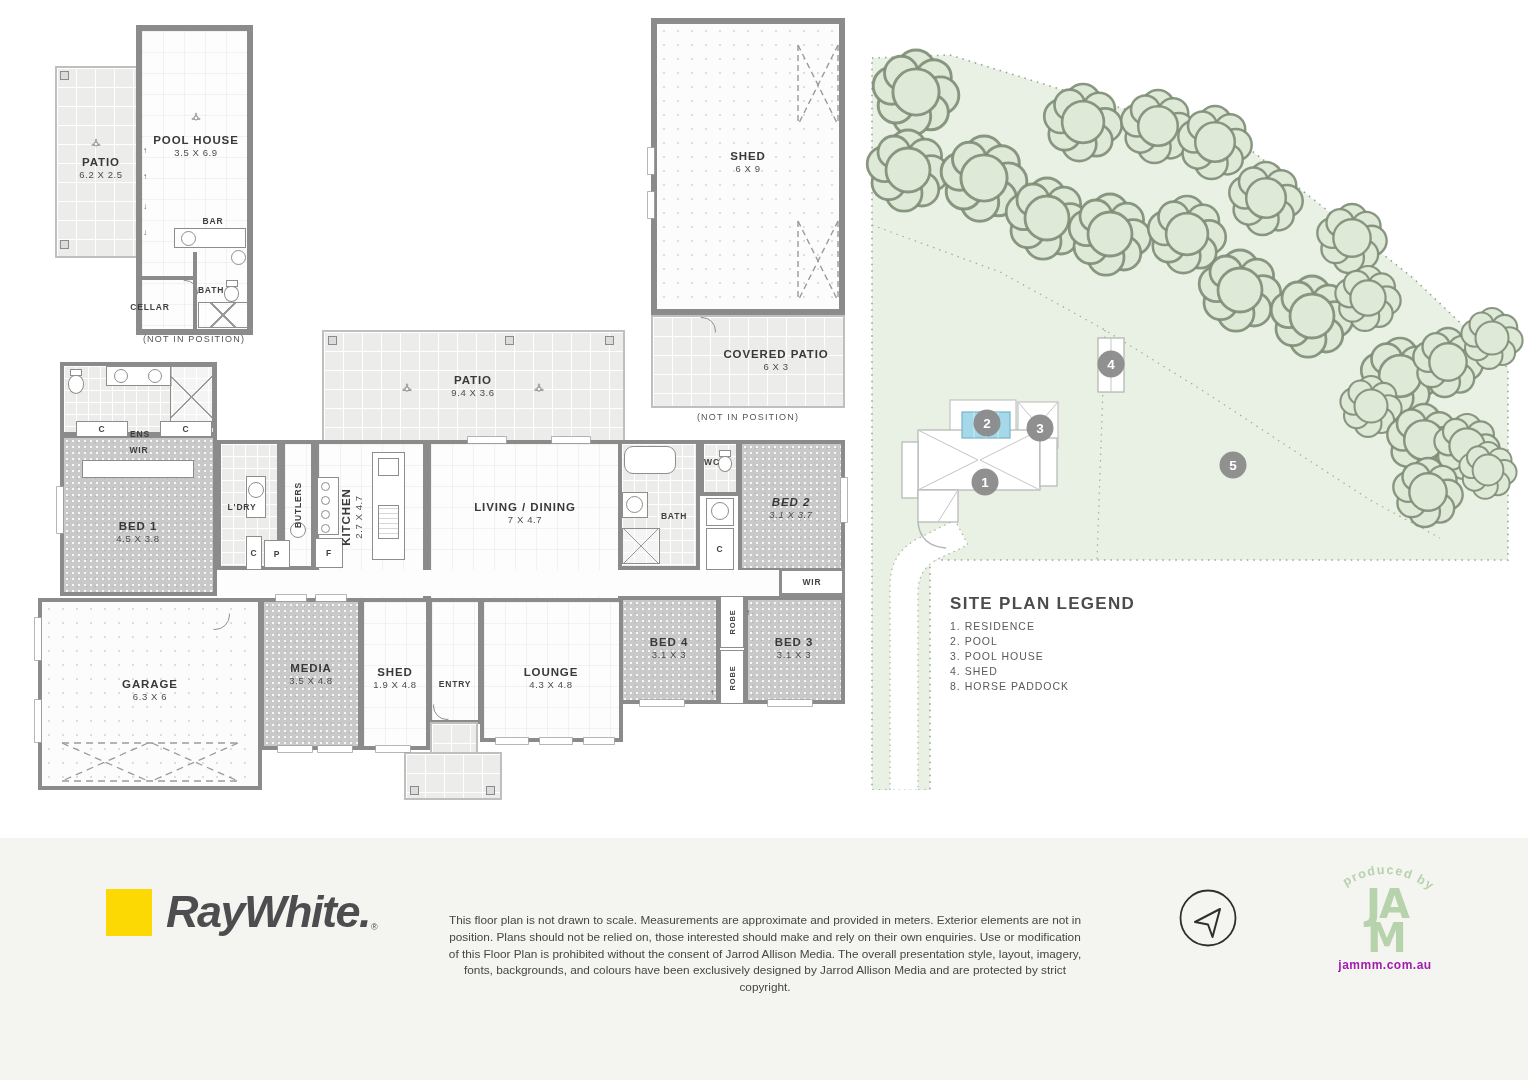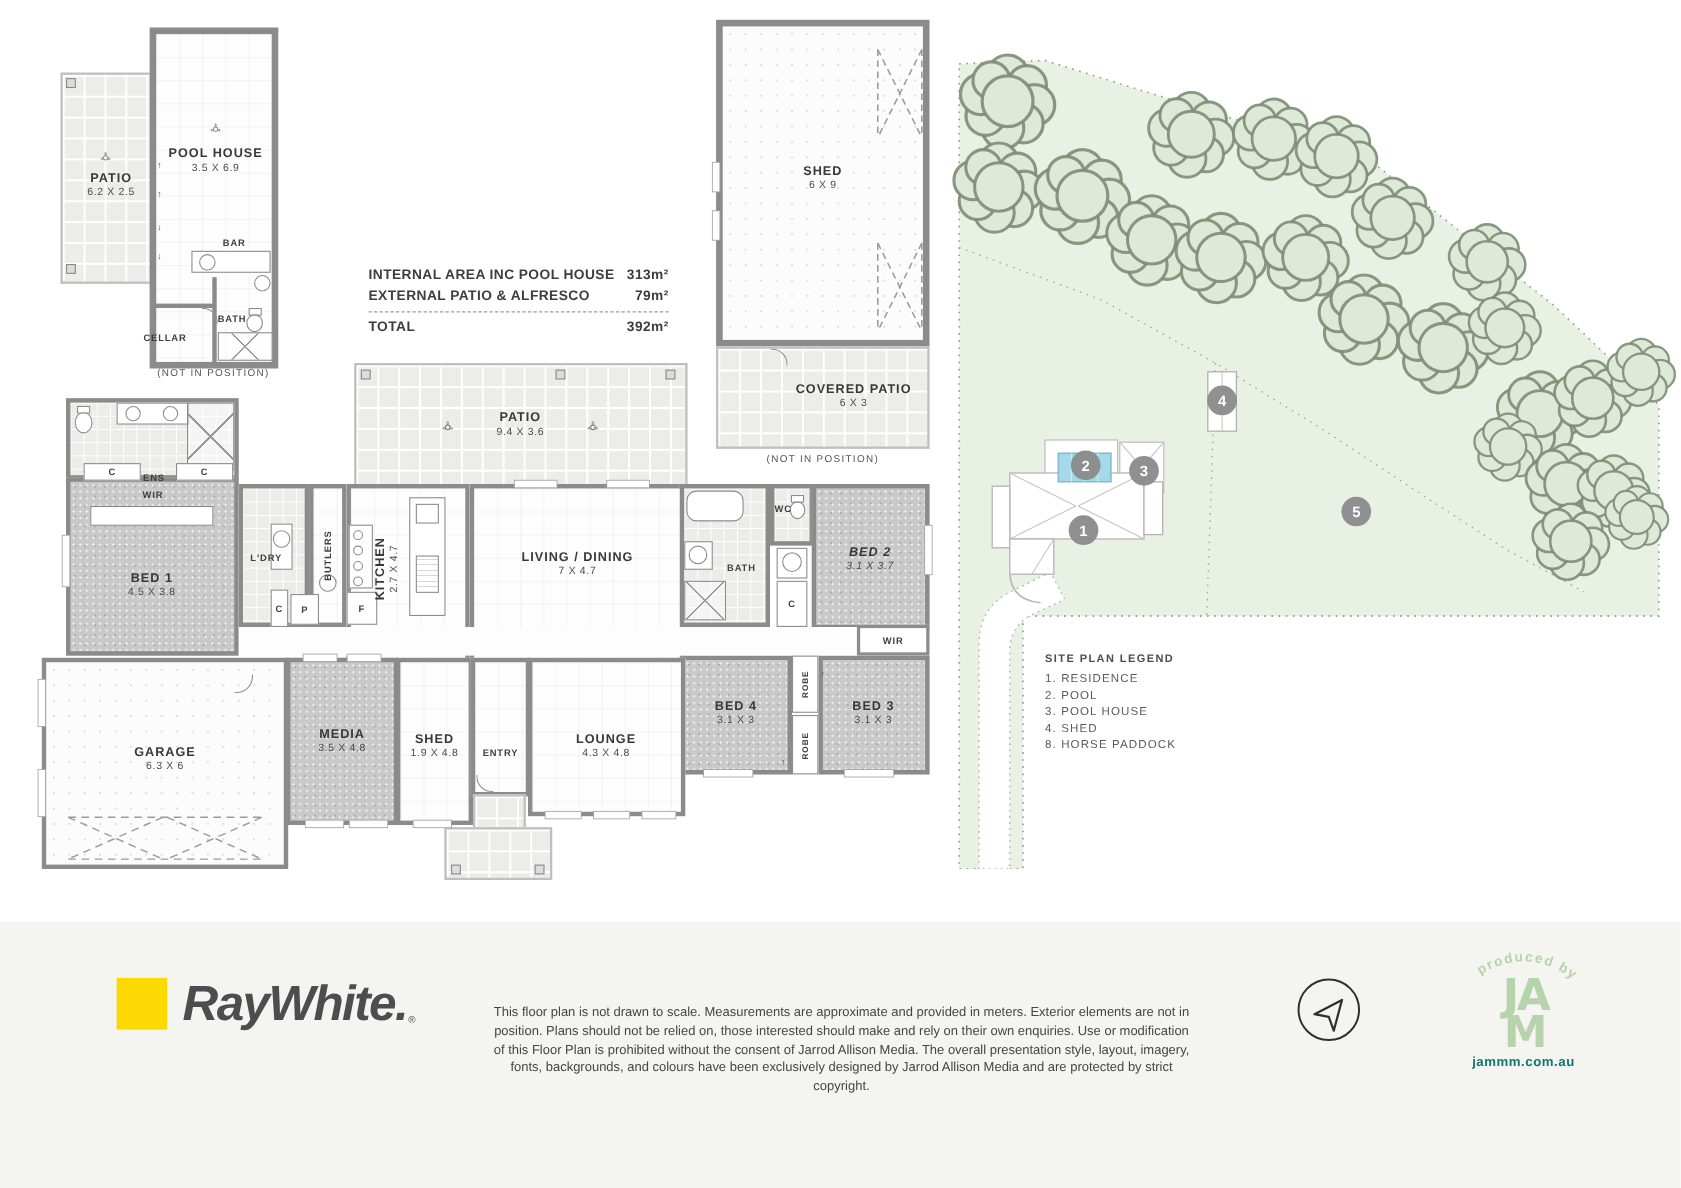--- a/index.html
+++ b/index.html
@@ -35,33 +35,33 @@
   .post{position:absolute;width:9px;height:9px;background:#dcdcdc;border:1px solid #8b8b8b;box-sizing:border-box;z-index:5;}
   .arc{position:absolute;border:1.5px solid #8f8f8f;border-radius:50%;clip-path:polygon(0 0,55% 0,55% 55%,0 55%);z-index:5;}
   .wall{position:absolute;background:#8b8b8b;z-index:3;}
   .fan{position:absolute;transform:translate(-50%,-50%);z-index:6;}
   
   #area-table{position:absolute;left:335px;top:243px;width:273px;font-size:12.5px;font-weight:600;letter-spacing:.4px;color:#3d3d3d;z-index:6;}
   #area-table .row{display:flex;justify-content:space-between;margin-bottom:5px;}
   #area-table .divider{border-top:1.5px dashed #9a9a9a;margin:7px 0 6px 0;}
   
   #legend{position:absolute;left:950px;top:594px;z-index:7;}
-  #legend .lt{font-size:10px;font-weight:700;letter-spacing:1.3px;color:#4c4c4c;margin-bottom:5px;}
+  #legend .lt{font-size:17px;font-weight:700;letter-spacing:1.3px;color:#4c4c4c;margin-bottom:5px;}
   #legend .li{font-size:10.5px;letter-spacing:1px;color:#5a5a5a;line-height:15px;}
   
   #footer{position:absolute;left:0;top:838px;width:1528px;height:242px;background:#f4f4f1;}
   #rw-logo{position:absolute;left:106px;top:886px;display:flex;align-items:center;z-index:8;}
   #rw-square{width:46px;height:47px;background:#fcd903;}
   #rw-text{font-size:45px;font-weight:700;font-style:italic;letter-spacing:-1.5px;color:#4d4d4f;margin-left:14px;}
   #rw-reg{font-size:9px;font-weight:400;color:#4d4d4f;align-self:flex-end;margin-bottom:6px;margin-left:1px;}
   #ftitle{position:absolute;left:0;top:864px;width:1528px;text-align:center;font-size:30px;color:#3b3b3b;z-index:8;}
   #ftitle .lt{font-weight:400;}
   #ftitle .bd{font-weight:700;}
   #fdisc{position:absolute;left:444px;top:912px;width:642px;text-align:center;font-size:11.8px;line-height:1.42;color:#454545;z-index:8;}
-  .jam-url{position:absolute;left:1325px;top:958px;width:120px;text-align:center;font-size:12px;font-weight:700;letter-spacing:.5px;color:#0f766e;z-index:8;}
+  .jam-url{position:absolute;left:1325px;top:958px;width:120px;text-align:center;font-size:12px;font-weight:700;letter-spacing:.5px;color:#a21caf;z-index:8;}
 </style>
 </head>
 <body>
 
 <div id="canvas">
 
   <div class="room tile thin" style="left:55px;top:66px;width:93px;height:192px;"></div>
   <div class="post" style="left:60px;top:71px;"></div>
   <div class="post" style="left:60px;top:240px;"></div>
   <div class="fan" style="left:96px;top:146px;">
@@ -99,35 +99,20 @@
   <div class="toilet" style="left:224px;top:280px;width:15px;height:22px;">
       <span class="tank"></span>
       <span class="bowl"></span>
     </div>
   <span class="slabel" style="left:211px;top:290px;">BATH</span>
   <div class="xbox" style="left:198px;top:302px;width:50px;height:26px;"></div>
   <span class="slabel" style="left:150px;top:307px;">CELLAR</span>
   <div class="arc" style="left:172px;top:280px;width:24px;height:24px;transform:rotate(90deg);"></div>
   <div class="note" style="left:194px;top:334px;">(NOT IN POSITION)</div>
 
-  <div id="area-table">
-    <div class="row">
-      <span>INTERNAL AREA INC POOL HOUSE</span>
-      <span>313m²</span>
-    </div>
-    <div class="row">
-      <span>EXTERNAL PATIO &amp; ALFRESCO</span>
-      <span>79m²</span>
-    </div>
-    <div class="divider"></div>
-    <div class="row">
-      <span>TOTAL</span>
-      <span>392m²</span>
-    </div>
-  </div>
 
   <div class="room speckle" style="left:651px;top:18px;width:194px;height:297px;border-width:6px;"></div>
   <div class="rlabel" style="left:748px;top:162px;">
     <span class="nm">SHED</span>
     <span class="dm">6 X 9</span>
   </div>
   <svg class="abs" style="left:795px;top:42px;z-index:5;" width="46" height="86">
     <g stroke="#9b9b9b" stroke-width="1.4" stroke-dasharray="6 4" fill="none">
       <line x1="3" y1="3" x2="43" y2="83"></line>
         <line x1="43" y1="3" x2="3" y2="83"></line>

